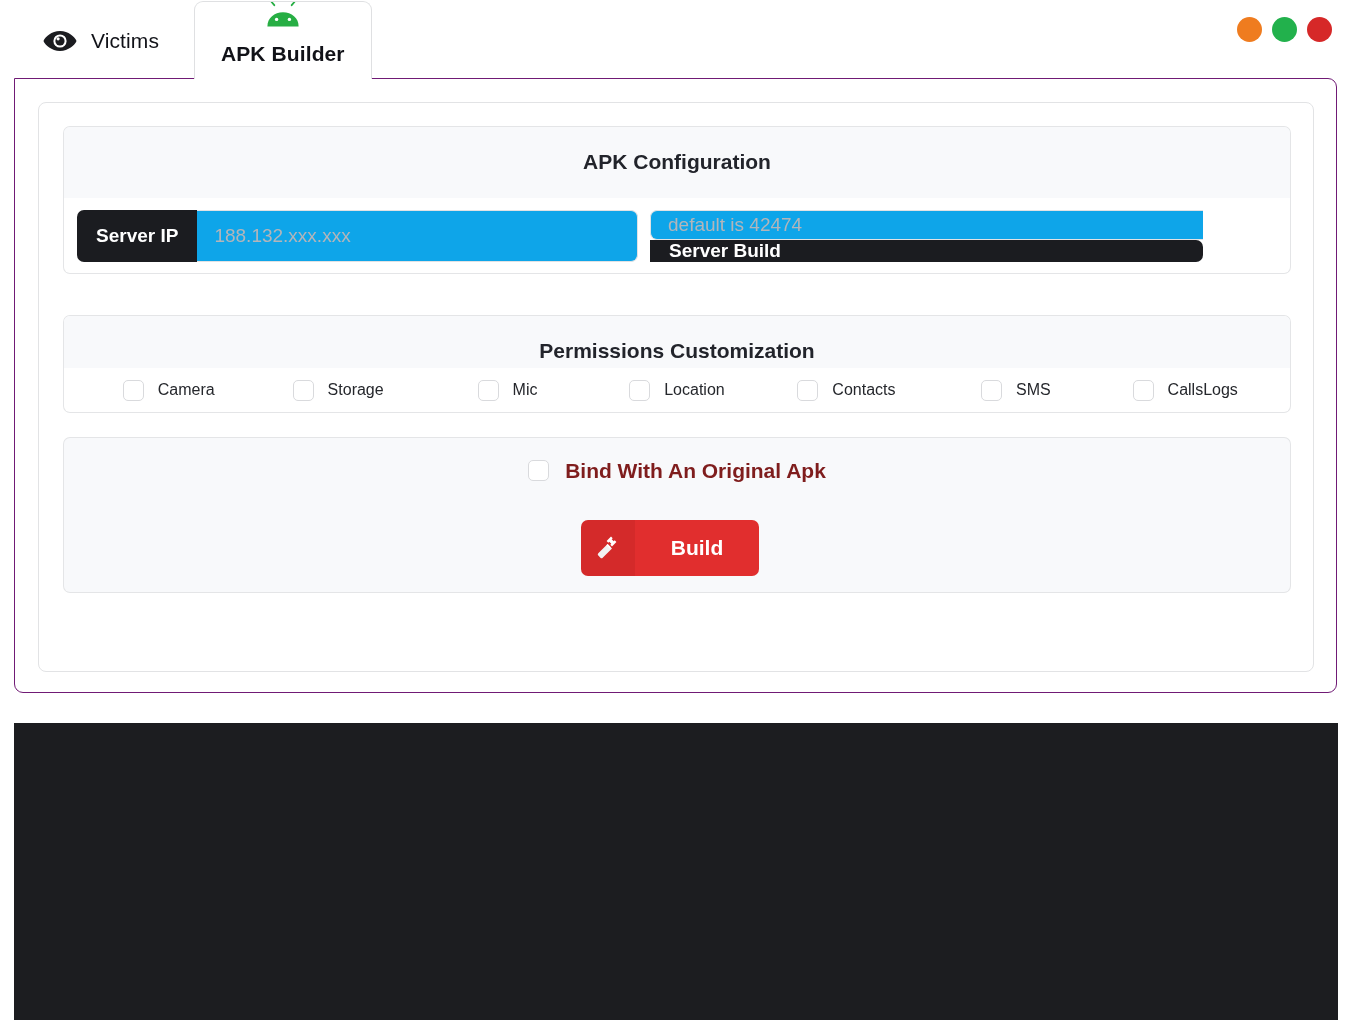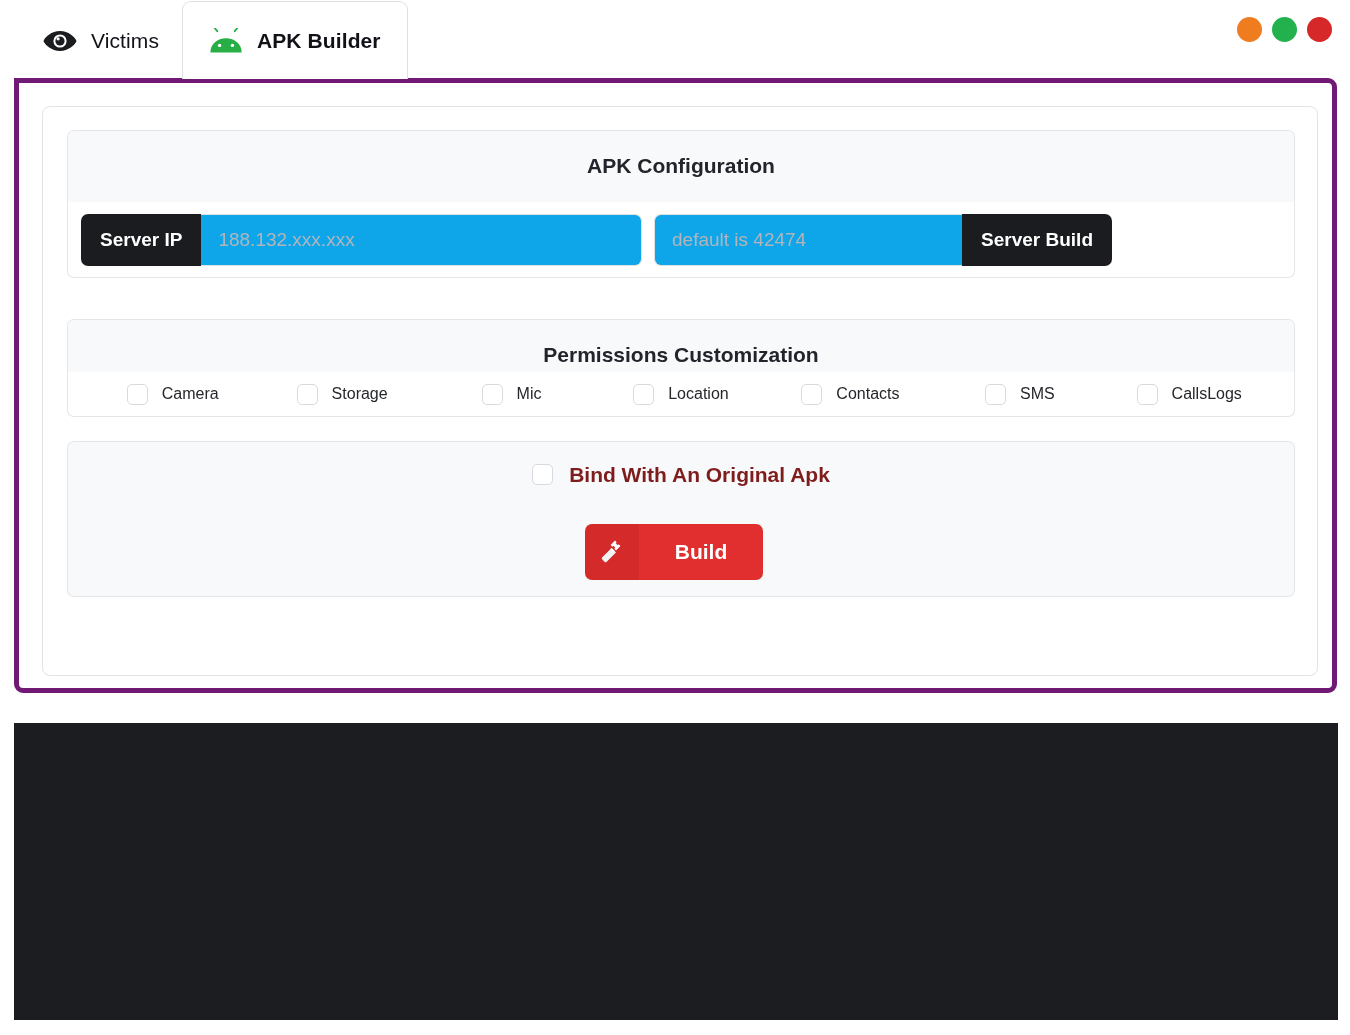--- a/index.html
+++ b/index.html
@@ -31,24 +31,25 @@
     font-size: 21px;
     color: #111218;
     cursor: pointer;
     background: transparent;
     border: 1px solid transparent;
     border-bottom: none;
     border-radius: 9px 9px 0 0;
   }
   .tab-victims { left: 16px; }
   .tab-apk {
-    left: 182px;
+    left: 194px;
     background: #ffffff;
     border-color: #dfe0e2;
     z-index: 3;
+    flex-direction: column;
   }
   .tab-label { letter-spacing: .1px; white-space: nowrap; }
   .tab-apk .tab-label { font-weight: 600; }
 
   .icon-eye { width: 34px; height: 24px; display: block; }
   .icon-android { width: 34px; height: 26px; display: block; }
 
   
   .win-dots {
     position: absolute;
@@ -61,21 +62,21 @@
   .dot { width: 25px; height: 25px; border-radius: 50%; }
 
   
   .tabcontent {
     position: absolute;
     left: 14px;
     top: 78px;
     width: 1323px;
     height: 615px;
     background: #ffffff;
-    border: 5px solid #701a75;
+    border: 1px solid #701a75;
     border-radius: 0 9px 9px 9px;
     z-index: 2;
   }
 
   .card {
     position: absolute;
     left: 23px;
     top: 23px;
     width: 1276px;
     height: 570px;
@@ -117,21 +118,21 @@
     border-top: none;
     border-radius: 0 0 7px 7px;
     background: #ffffff;
     display: flex;
     align-items: center;
     padding: 0 13px;
     gap: 12px;
   }
   .input-group { display: flex; align-items: stretch; height: 52px; }
   .ip-group { width: 561px; }
-  .port-group { width: 458px; }
+  .port-group { width: 553px; flex-direction: column; }
   .addon {
     background: #1b1c20;
     color: #ffffff;
     font-size: 19px;
     font-weight: 700;
     display: flex;
     align-items: center;
     padding: 0 19px;
     white-space: nowrap;
   }

